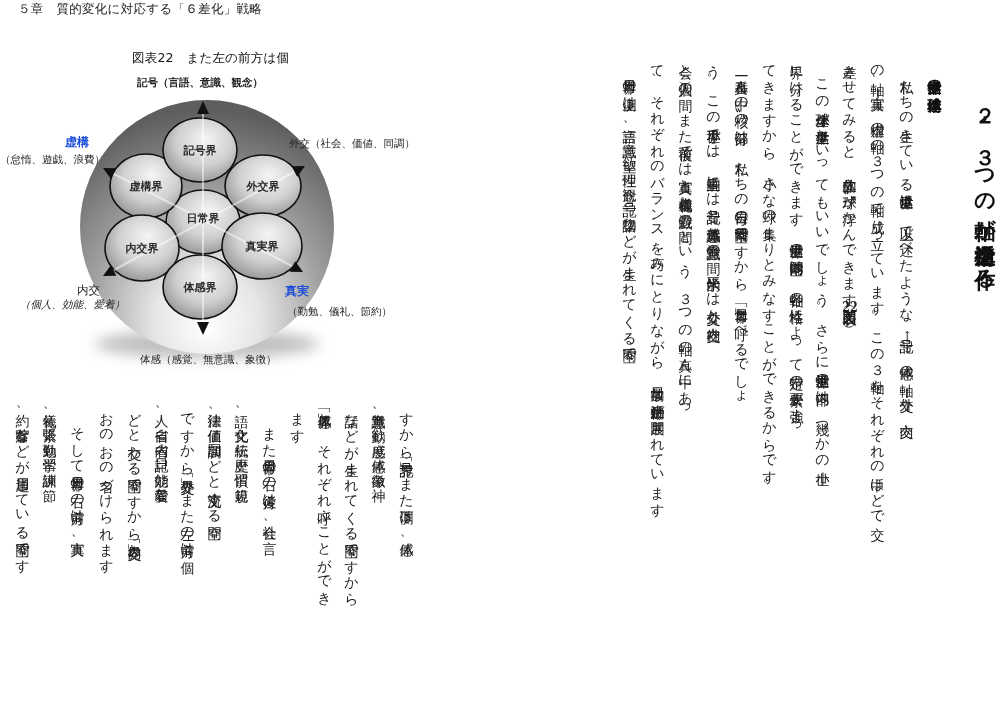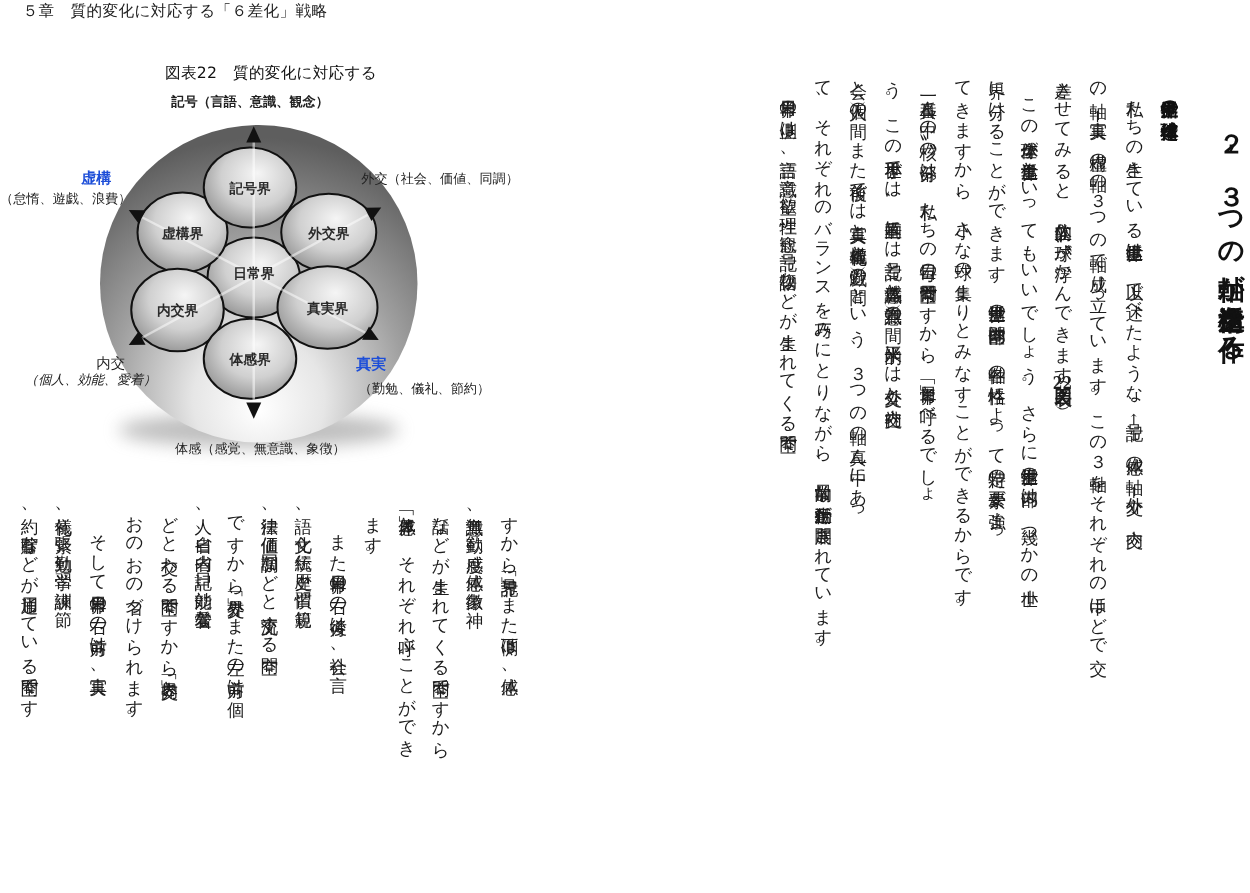--- a/index.html
+++ b/index.html
@@ -111,21 +111,21 @@
           <text class="sphere-text" x="200" y="154">記号界</text>
           <text class="sphere-text" x="146" y="190">虚構界</text>
           <text class="sphere-text" x="263" y="190">外交界</text>
           <text class="sphere-text" x="203" y="222">日常界</text>
           <text class="sphere-text" x="142" y="252">内交界</text>
           <text class="sphere-text" x="262" y="250">真実界</text>
           <text class="sphere-text" x="200" y="291">体感界</text>
         </g>
       </svg>
 
-      <div class="fig-label fig-title" style="left:132px; top:52px;">図表22　質的変化に対応する</div>
+      <div class="fig-label fig-title" style="left:132px; top:52px;">図表22　また左の前方は個</div>
       <div class="fig-label" style="left:137px; top:76px;font-weight:bold;">記号（言語、意識、観念）</div>
       <div class="fig-label axis-name" style="left:65px; top:136px;">虚構</div>
       <div class="fig-label" style="left:0px; top:153px;">（怠惰、遊戯、浪費）</div>
       <div class="fig-label" style="left:289px; top:137px;">外交（社会、価値、同調）</div>
       <div class="fig-label" style="left:77px; top:284px; font-size:11.5px;">内交</div>
       <div class="fig-label" style="left:20px; top:298px;font-style:italic;">（個人、効能、愛着）</div>
       <div class="fig-label axis-name" style="left:285px; top:285px;">真実</div>
       <div class="fig-label" style="left:287px; top:305px;">（勤勉、儀礼、節約）</div>
       <div class="fig-label" style="left:140px; top:353px;text-align:center;">体感（感覚、無意識、象徴）</div>
     </div>

